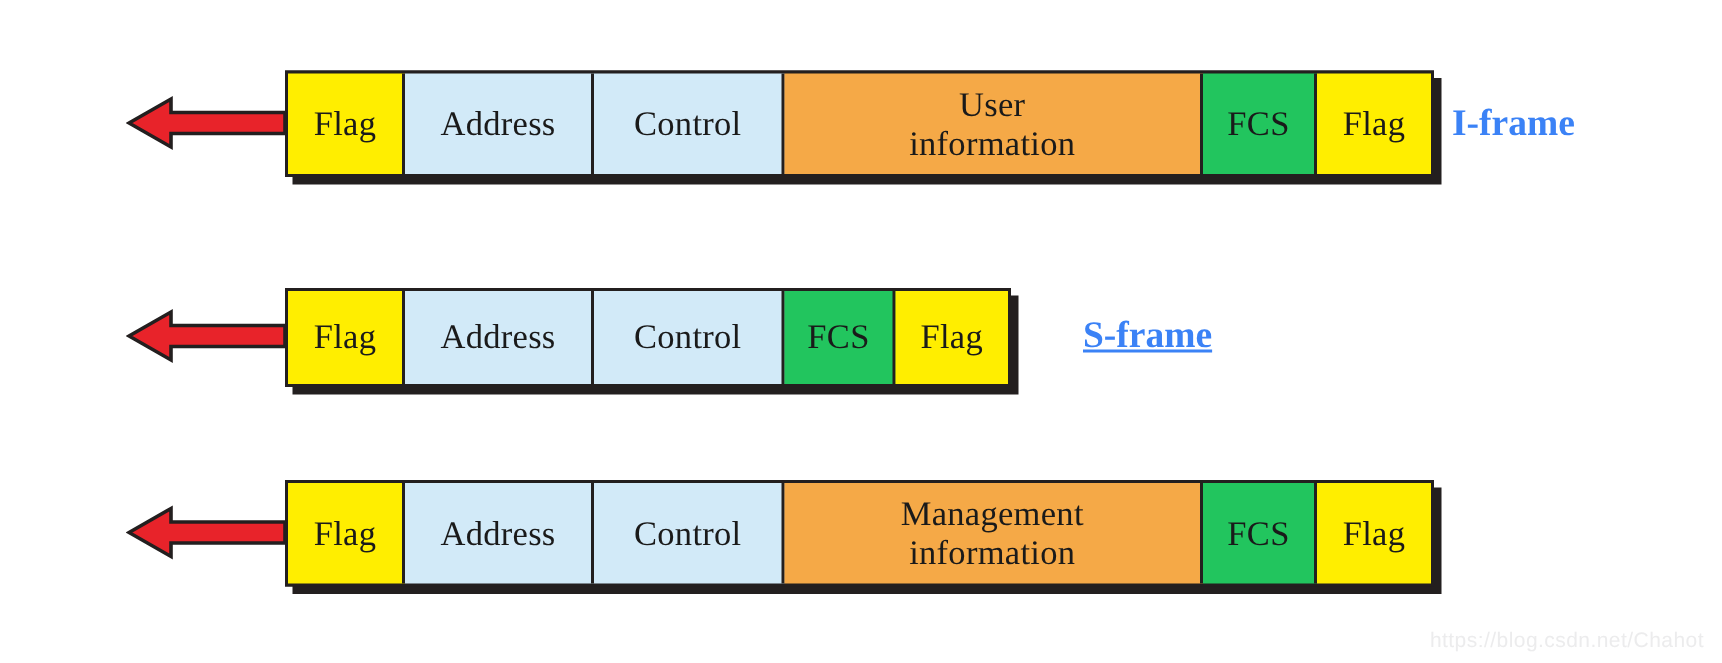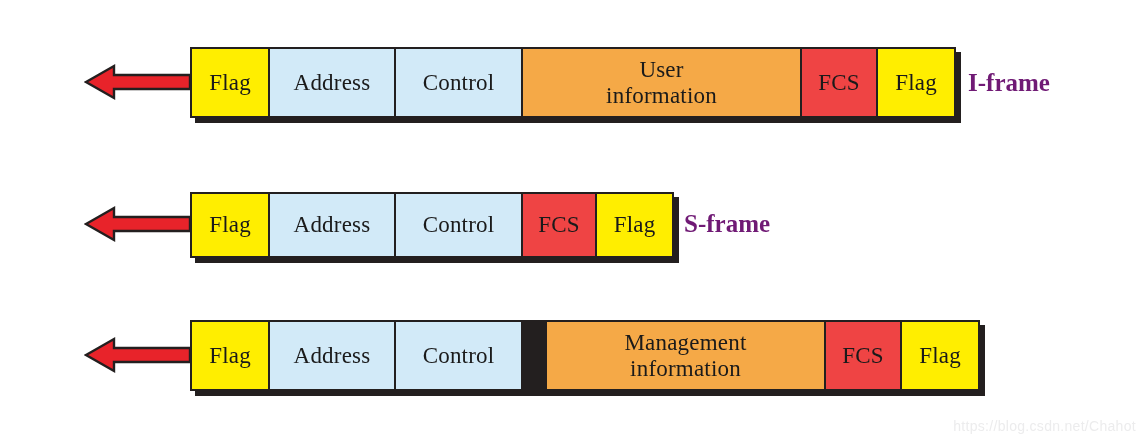--- a/index.html
+++ b/index.html
@@ -54,29 +54,29 @@
     font-size: 23px;
     color: #1a1a1a;
     line-height: 1.12;
     letter-spacing: 0.2px;
     white-space: pre-line;
   }
   .cell:last-child { border-right: none; }
   .cell.flag   { background: #ffee00; }
   .cell.blue   { background: #d2eaf8; text-align: center; }
   .cell.orange { background: #f5a947; }
-  .cell.white  { background: #ef4444; }
+  .cell.white  { background: #22c55e; }
 
   
   .frame-label {
     position: absolute;
     font-family: "Liberation Serif", serif;
     font-weight: bold;
     font-size: 25px;
-    color: #701a75;
+    color: #3b82f6;
     white-space: nowrap;
   }
 
   
   .watermark {
     position: absolute;
     right: 12px;
     bottom: 8px;
     font-family: "Liberation Sans", sans-serif;
     font-size: 14px;
@@ -120,36 +120,36 @@
     </div>
 
     <div class="frame-boxes" style="left:190px;top:0px;height:66px;">
       <div class="cell flag" style="width:78px;">Flag</div>
       <div class="cell blue" style="width:126px;">Address</div>
       <div class="cell blue" style="width:127px;">Control</div>
       <div class="cell white" style="width:74px;">FCS</div>
       <div class="cell flag" style="width:75px;">Flag</div>
     </div>
 
-    <div class="frame-label" style="left:684px;top:18px;">S-frame</div>
+    <div class="frame-label" style="left:722px;top:18px;text-decoration:underline;">S-frame</div>
   </div>
 
   <div class="frame-row" style="top:320px;height:78px;">
 
     <div class="arrow" style="top:14px;">
       <svg width="108" height="42" viewBox="0 0 108 42" xmlns="http://www.w3.org/2000/svg">
         <polygon points="2,21 30,5 30,14 106,14 106,28 30,28 30,37" fill="#e8232a" stroke="#231f1f" stroke-width="2.4" stroke-linejoin="miter"></polygon>
       </svg>
     </div>
 
     <div class="frame-boxes" style="left:190px;top:0px;height:71px;">
       <div class="cell flag" style="width:78px;">Flag</div>
       <div class="cell blue" style="width:126px;">Address</div>
       <div class="cell blue" style="width:127px;">Control</div>
-      <div class="cell orange" style="width:279px;margin-left:24px;">Management
+      <div class="cell orange" style="width:279px;">Management
 information</div>
       <div class="cell white" style="width:76px;">FCS</div>
       <div class="cell flag" style="width:76px;">Flag</div>
     </div>
 
   </div>
 
   <div class="watermark">https://blog.csdn.net/Chahot</div>
 
 </div>

